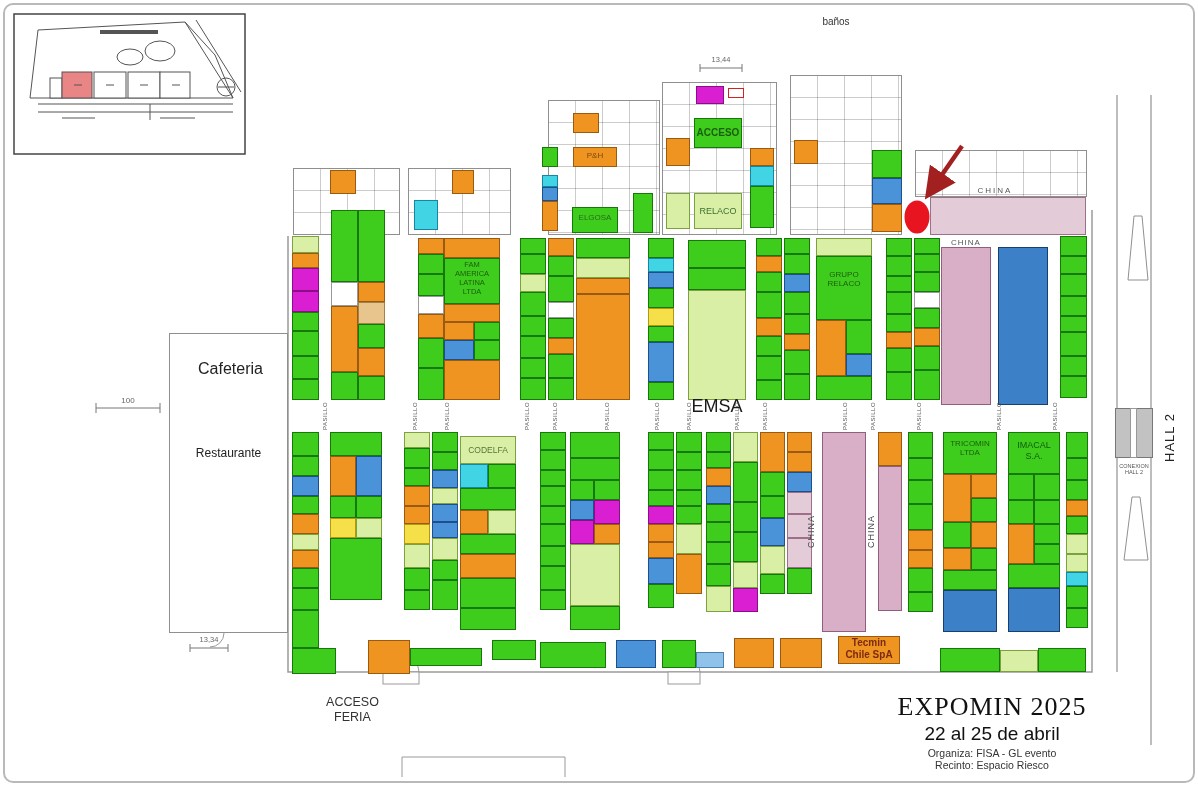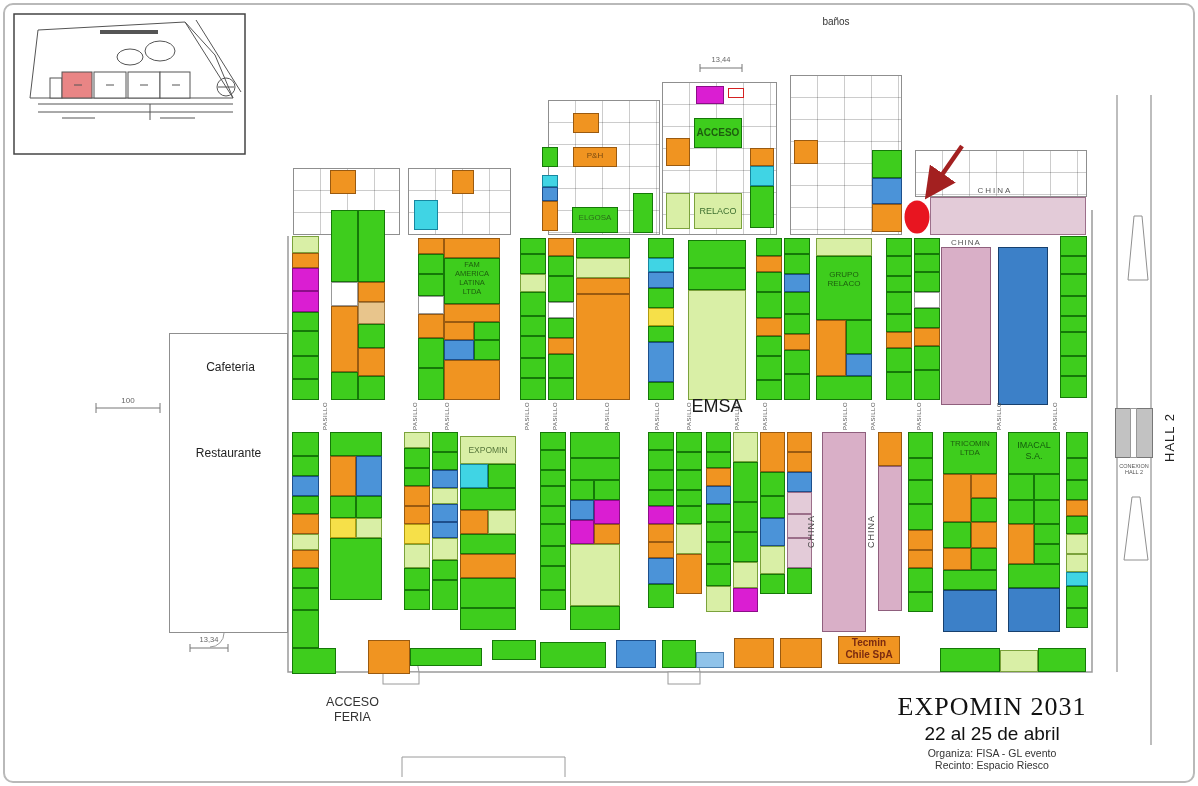--- a/index.html
+++ b/index.html
@@ -413,48 +413,48 @@
   </svg>
 
   <div class="lbl" style="left:806px;top:16px;width:60px;font-size:10px;color:#333;">baños</div>
   <div class="lbl" style="left:960px;top:186px;width:70px;font-size:8px;color:#555;letter-spacing:2px;">CHINA</div>
   <div class="lbl" style="left:938px;top:238px;width:56px;font-size:8px;color:#555;letter-spacing:1px;">CHINA</div>
   <div class="lbl rot" style="left:806px;top:548px;font-size:9px;color:#444;letter-spacing:1px;">CHINA</div>
   <div class="lbl rot" style="left:866px;top:548px;font-size:9px;color:#444;letter-spacing:1px;">CHINA</div>
   <div class="lbl" style="left:688px;top:364px;width:58px;font-size:18px;color:#1a1a1a;margin-top:32px;">EMSA</div>
   <div class="lbl" style="left:694px;top:127px;width:48px;font-size:10px;font-weight:bold;color:#1d5e0e;">ACCESO</div>
   <div class="lbl" style="left:694px;top:206px;width:48px;font-size:9px;color:#3f7030;">RELACO</div>
-  <div class="lbl" style="left:460px;top:445px;width:56px;font-size:8.5px;color:#56763b;">EXPOMIN</div>
+  <div class="lbl" style="left:460px;top:445px;width:56px;font-size:8.5px;color:#56763b;">CODELFA</div>
   <div class="lbl" style="left:572px;top:213px;width:46px;font-size:8px;color:#2a6b1a;">ELGOSA</div>
   <div class="lbl" style="left:573px;top:151px;width:44px;font-size:8px;color:#7a4a10;">P&amp;H</div>
   <div class="lbl" style="left:444px;top:261px;width:56px;font-size:7.5px;color:#1d5e0e;">FAM
 AMERICA
 LATINA
 LTDA</div>
   <div class="lbl" style="left:816px;top:270px;width:56px;font-size:8px;color:#1d5e0e;">GRUPO
 RELACO</div>
   <div class="lbl" style="left:943px;top:439px;width:54px;font-size:8px;color:#1d5e0e;">TRICOMIN
 LTDA</div>
   <div class="lbl" style="left:1008px;top:440px;width:52px;font-size:9px;color:#135c0d;">IMACAL
 S.A.</div>
   <div class="lbl" style="left:836px;top:637px;width:66px;font-size:10px;font-weight:bold;color:#7a2a10;">Tecmin
 Chile SpA</div>
-  <div class="lbl" style="left:169px;top:360px;width:123px;font-size:12px;">Cafeteria</div>
+  <div class="lbl" style="left:169px;top:360px;width:123px;font-size:16px;">Cafeteria</div>
   <div class="lbl" style="left:169px;top:446px;width:119px;font-size:12px;">Restaurante</div>
   <div class="lbl" style="left:300px;top:695px;width:105px;font-size:12.5px;color:#333;">ACCESO
 FERIA</div>
   <div class="lbl rot" style="left:1162px;top:462px;font-size:13px;color:#222;letter-spacing:1px;">HALL 2</div>
   <div class="lbl" style="left:1104px;top:463px;width:60px;font-size:5.5px;color:#555;">CONEXION
 HALL 2</div>
   <div class="lbl" style="left:698px;top:56px;width:46px;font-size:7.5px;color:#666;">13,44</div>
   <div class="lbl" style="left:188px;top:636px;width:42px;font-size:7.5px;color:#666;">13,34</div>
   <div class="lbl" style="left:104px;top:396px;width:48px;font-size:8px;color:#666;">100</div>
 
   <div id="footer">
-    <div class="f-title">EXPOMIN 2031</div>
+    <div class="f-title">EXPOMIN 2025</div>
     <div class="f-dates">22 al 25 de abril</div>
     <div class="f-org">Organiza: FISA  -  GL evento</div>
     <div class="f-rec">Recinto: Espacio Riesco</div>
   </div>
 <div class="pasillo" style="left: 322px; top: 430px;">PASILLO</div>
     <div class="pasillo" style="left: 412px; top: 430px;">PASILLO</div>
     <div class="pasillo" style="left: 444px; top: 430px;">PASILLO</div>
     <div class="pasillo" style="left: 524px; top: 430px;">PASILLO</div>
     <div class="pasillo" style="left: 552px; top: 430px;">PASILLO</div>
     <div class="pasillo" style="left: 604px; top: 430px;">PASILLO</div>

